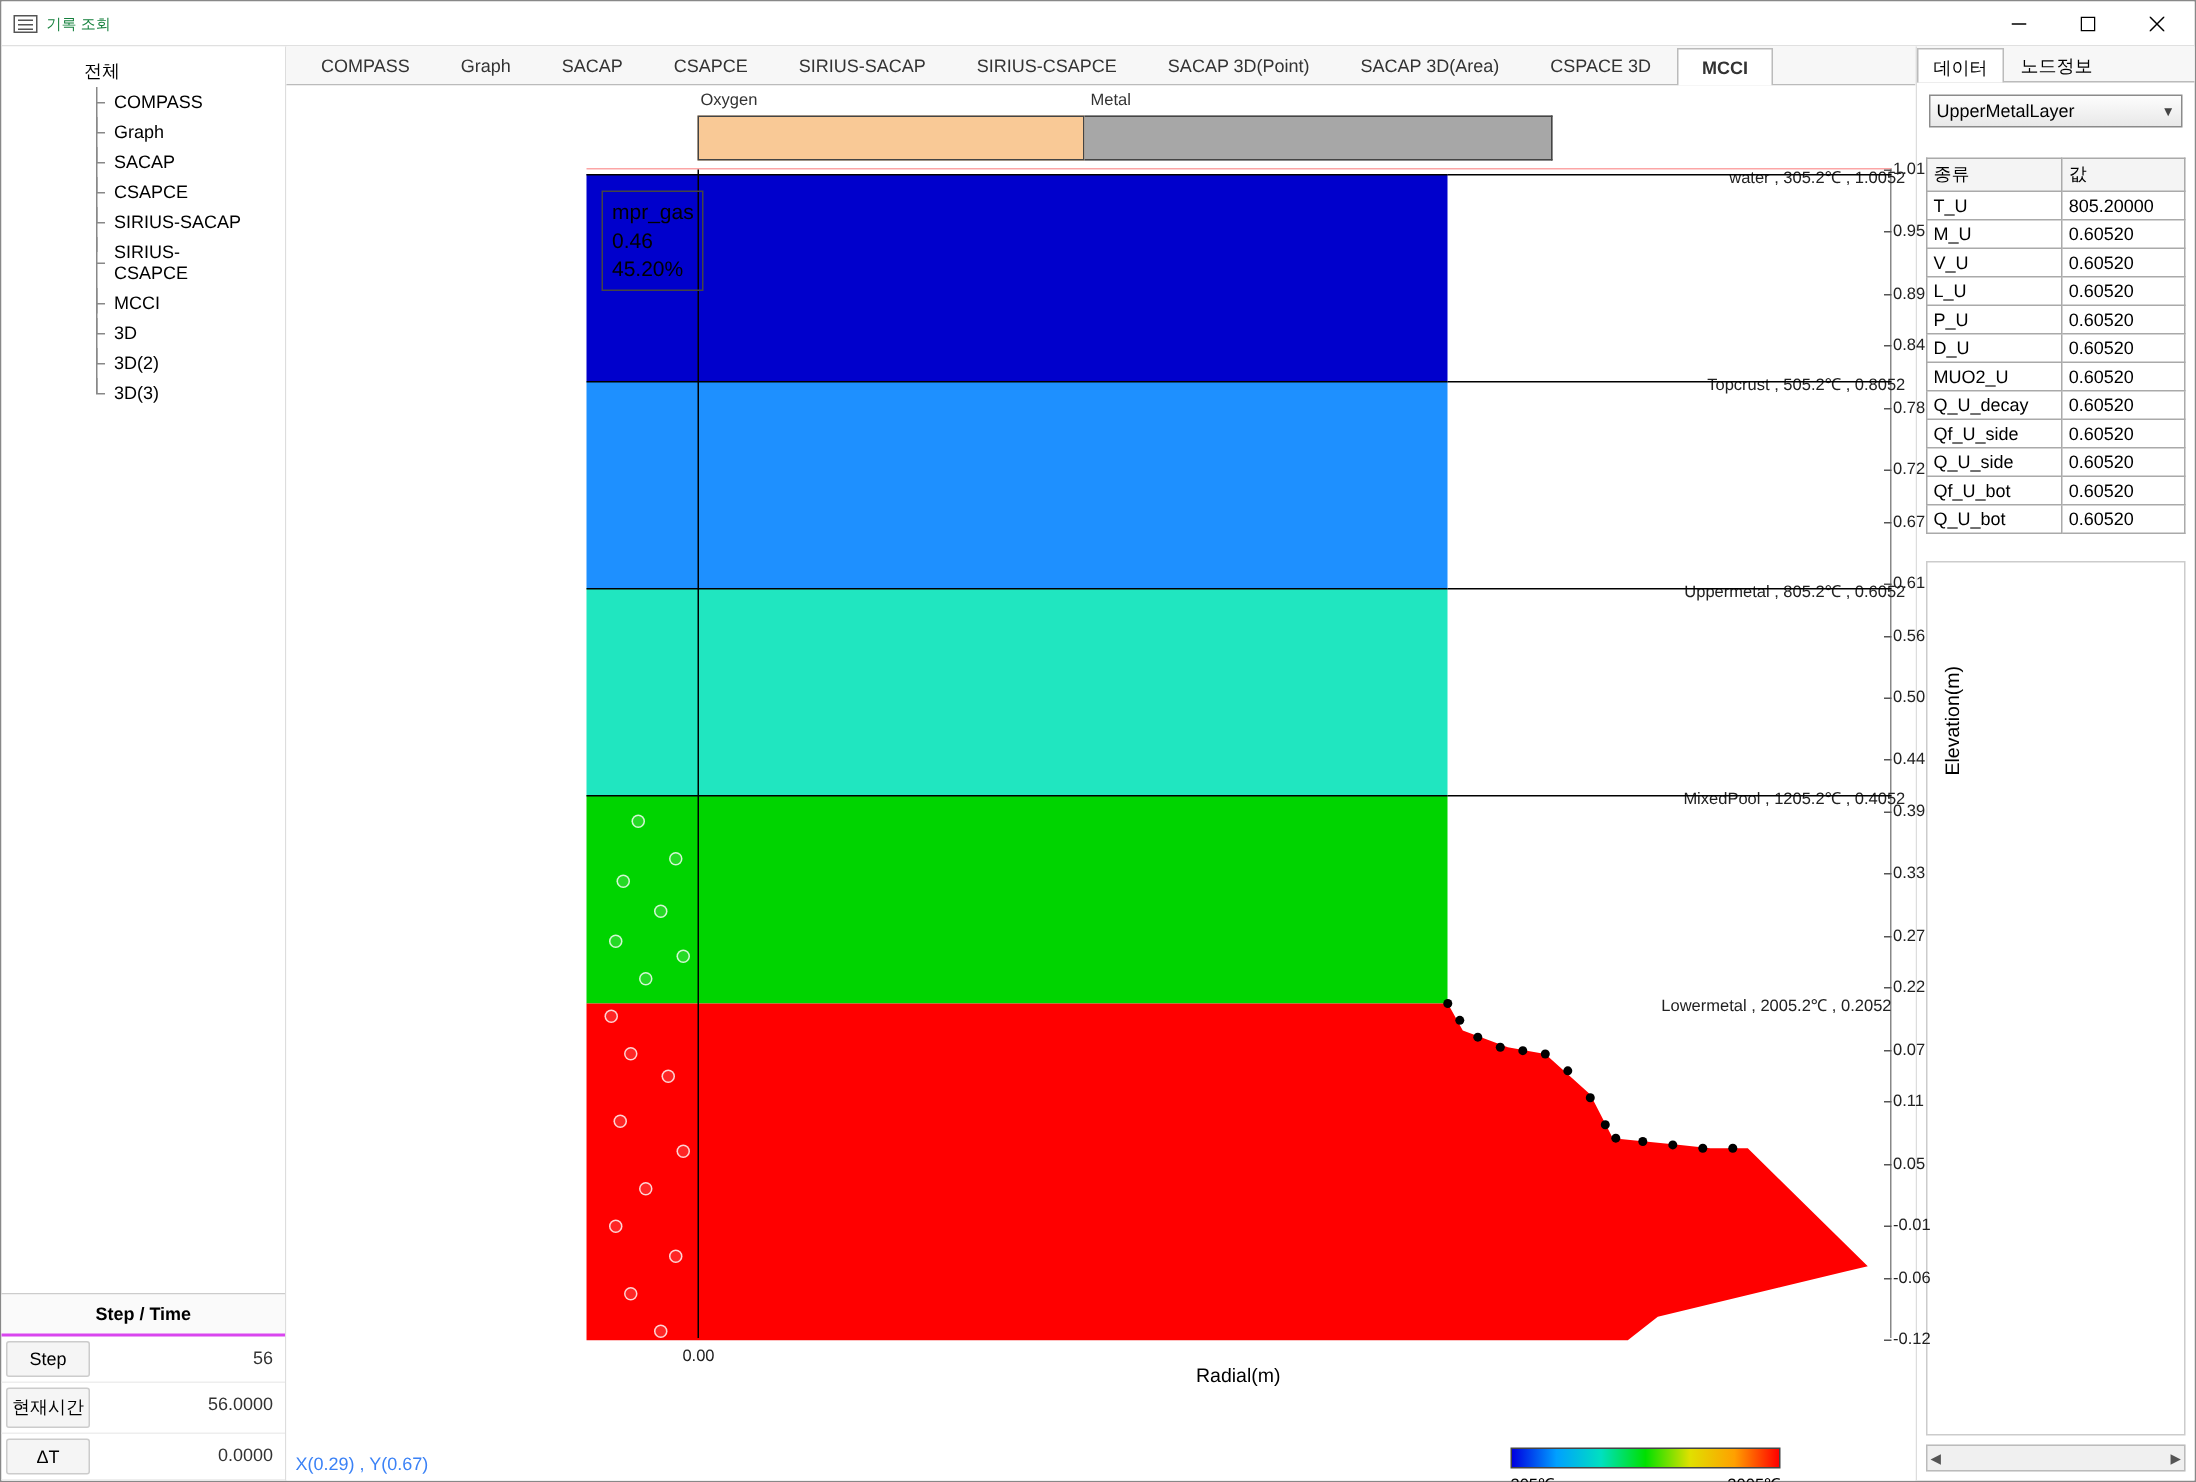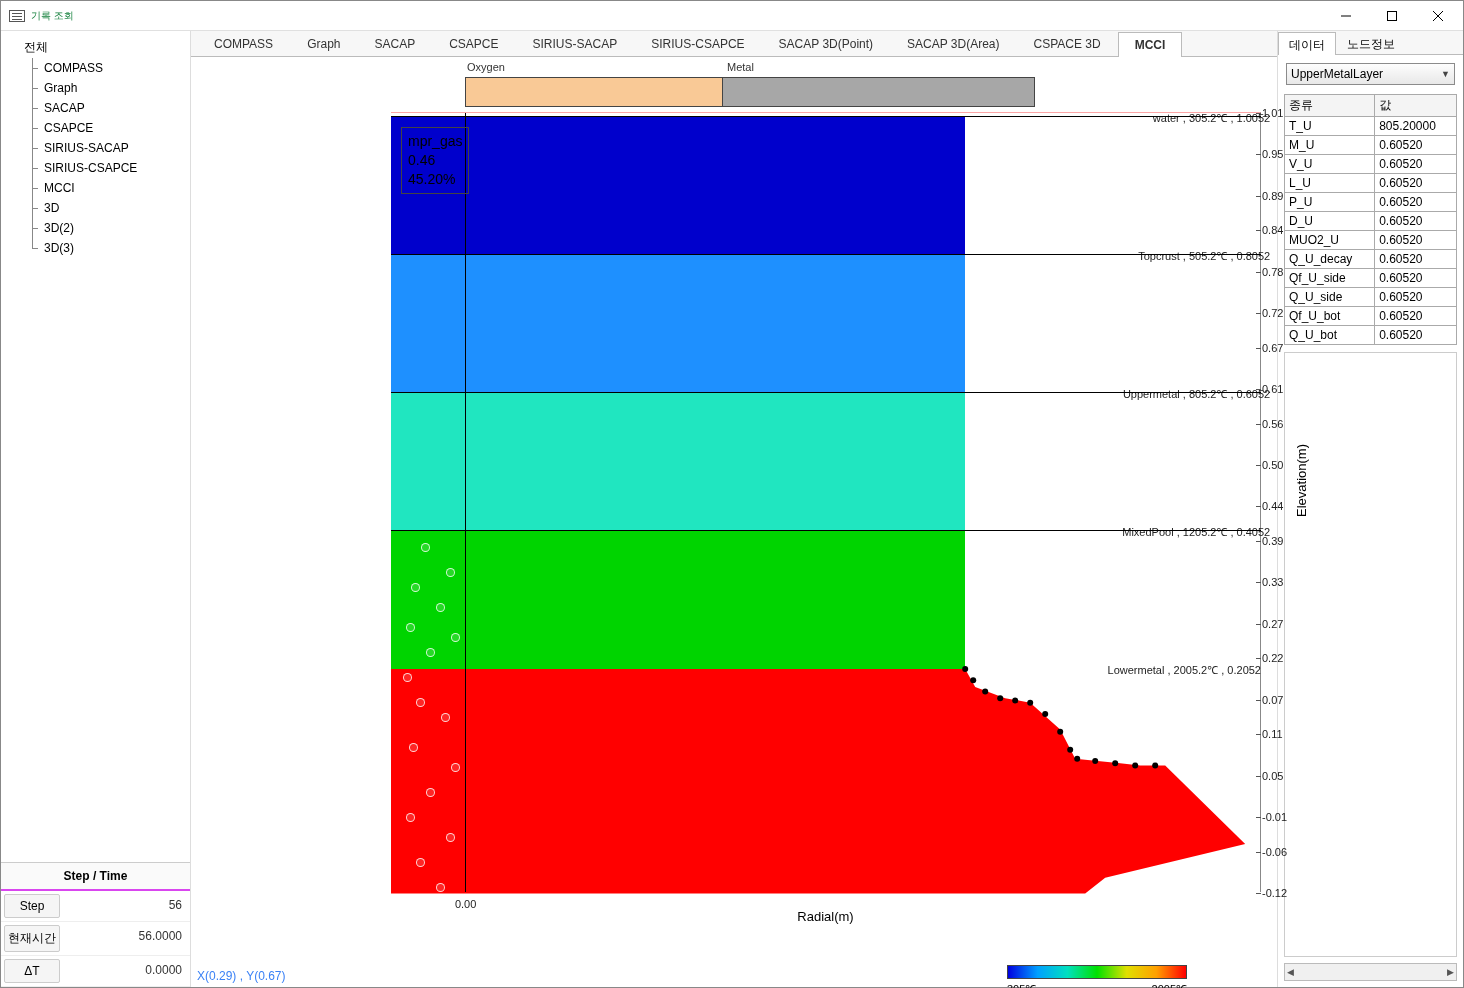--- a/index.html
+++ b/index.html
@@ -8,21 +8,21 @@
 .window { width: 1464px; height: 988px; background: #fff; border: 1px solid #888; display: flex; flex-direction: column; }
 .titlebar { height: 30px; background: #fff; display: flex; align-items: center; padding: 0 2px 0 8px; border-bottom: 1px solid #e0e0e0; }
 .titlebar-icon { width: 16px; height: 12px; border: 1px solid #555; margin-right: 6px; position: relative; }
 .titlebar-icon::before { content:""; position:absolute; left:2px; right:2px; top:2px; height:1px; background:#555; box-shadow: 0 3px 0 #555, 0 6px 0 #555;}
 .titlebar-title { flex: 1; font-size: 10px; color: #15803d; }
 .win-btn { width: 46px; height: 30px; display: flex; align-items: center; justify-content: center; color: #000; }
 
 .body { flex: 1; display: flex; min-height: 0; }
 
 .sidebar-left { width: 190px; background: #fff; border-right: 1px solid #ddd; display: flex; flex-direction: column; }
-.tree-root { padding: 6px 21px; flex: 1; }
+.tree-root { padding: 6px 21px; flex: 1; margin-left: 32px; }
 .tree-root-label { font-size: 12px; padding: 2px 2px; }
 .tree-item { font-size: 12px; padding: 3px 2px 3px 22px; position: relative; }
 .tree-item::before { content:""; position:absolute; left:10px; top:50%; width:6px; height:1px; background:#888; }
 .tree-item::after { content:""; position:absolute; left:10px; top:0; bottom:50%; width:1px; background:#888; }
 .tree-item:not(:last-child)::after { bottom:-50%; }
 
 .step-panel { border-top: 1px solid #ccc; }
 .step-header { text-align: center; font-weight: bold; padding: 6px 0; border-bottom: 2px solid #d946ef; background:#fafafa;}
 .step-row { display: flex; border-bottom: 1px solid #eee; }
 .step-label { width: 56px; background: #f5f5f5; border: 1px solid #ccc; margin: 3px; text-align: center; padding: 4px 0; font-size: 12px; border-radius:2px;}
@@ -56,21 +56,21 @@
 .colorbar-right { position:absolute; right:0; top:16px; font-size:11px;}
 .coord-readout { position:absolute; left:6px; bottom:4px; font-size:12px; color:#3b82f6;}
 .lower-shape { position:absolute; overflow:visible;}
 
 .sidebar-right { width: 186px; background: #fff; border-left: 1px solid #ddd; display:flex; flex-direction:column;}
 .right-tabs { height:24px; display:flex; border-bottom:1px solid #bbb; background:#f7f7f7;}
 .right-tab { padding:4px 10px; font-size:12px; border:1px solid transparent; border-bottom:none;}
 .right-tab.active { background:#fff; border-color:#bbb; position:relative; top:1px;}
 .dropdown { margin:8px; height:22px; border:1px solid #8b8b8b; background: linear-gradient(#fdfdfd,#e8e8e8); display:flex; align-items:center; padding:4px 4px; font-size:12px; justify-content:space-between;}
 .dropdown .chev { font-size:9px; color:#444;}
-.data-table { margin:1px 6px; border:1px solid #888; border-collapse:collapse; width: calc(100% - 12px); font-size:12px;}
+.data-table { margin:12px 6px; border:1px solid #888; border-collapse:collapse; width: calc(100% - 12px); font-size:12px;}
 .data-table th, .data-table td { border:1px solid #aaa; padding:2px 4px; text-align:left; background:#fff;}
 .data-table th { background:#f4f4f4; font-weight:normal;}
 .right-fill { flex:1; margin:6px; border:1px solid #ccc; background:#fff;}
 .right-scrollbar { height:18px; margin:0 6px 6px 6px; border:1px solid #bbb; background:#f0f0f0; display:flex; align-items:center; justify-content:space-between; padding:0 2px;}
 .right-scrollbar span { font-size:9px; color:#555;}
 </style>
 </head>
 <body>
 
 <div class="window">

